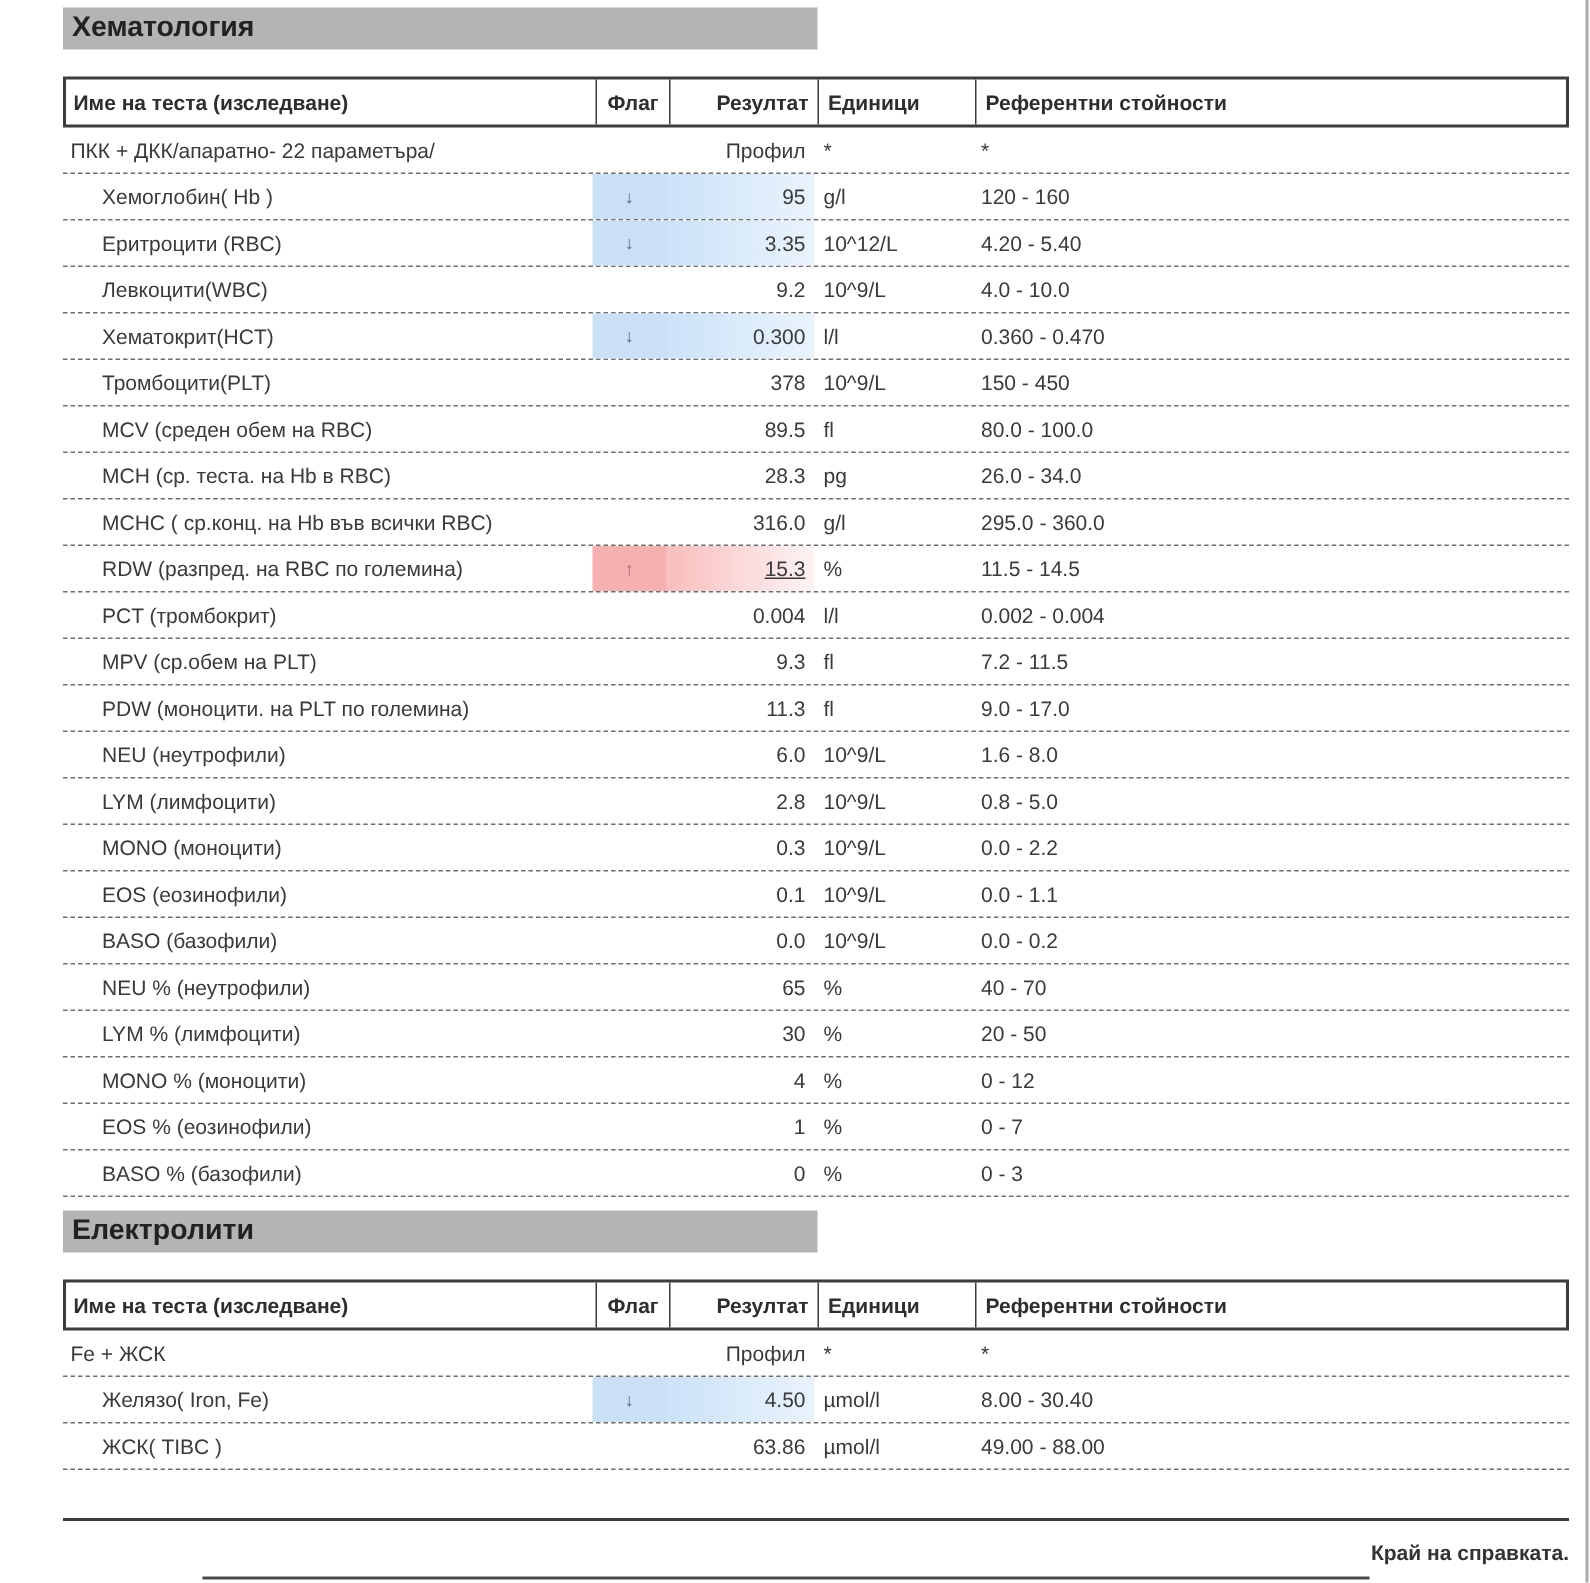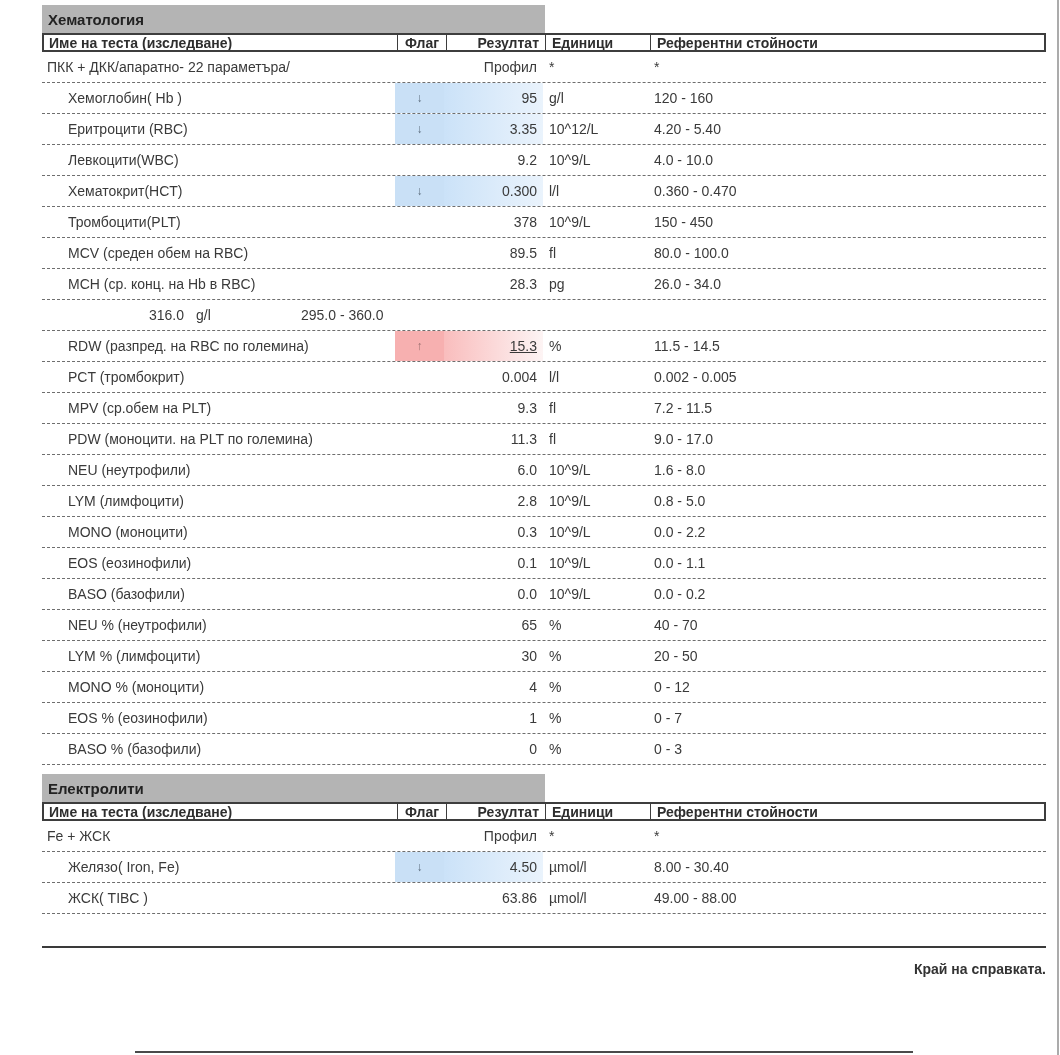--- a/index.html
+++ b/index.html
@@ -19,28 +19,28 @@
   .section { margin:0; }
   .section + .section { margin-top:9px; }
   .section-bar {
     width:503px; height:28px;
     background:var(--section-bar,#b4b4b4);
     display:flex; align-items:center;
     box-sizing:border-box;
     padding-left:6px;
   }
   .section-bar span {
-    font-weight:bold; font-size:15px; color:#222;
+    font-weight:bold; font-size:19px; color:#222;
   }
   .thead {
     display:flex;
     border:2px solid #3d3d3d;
-    height:19px;
+    height:34px;
     box-sizing:border-box;
-    margin-top:0;
+    margin-top:18px;
   }
   .thead .cell {
     font-weight:bold; font-size:14px; color:#2e2e2e;
     border-left:1px solid #3d3d3d;
     height:100%;
   }
   .thead .cell:first-child { border-left:none; }
   .cell {
     display:flex; align-items:center;
     box-sizing:border-box;
@@ -160,47 +160,48 @@
               <div class="cell ref">150 - 450</div>
             </div>
             <div class="row">
               <div class="cell name indent">MCV (среден обем на RBC)</div>
               <div class="cell flag"></div>
               <div class="cell result">89.5</div>
               <div class="cell units">fl</div>
               <div class="cell ref">80.0 - 100.0</div>
             </div>
             <div class="row">
-              <div class="cell name indent">MCH (ср. конц. на Hb в RBC)</div>
+              <div class="cell name indent">MCH (ср. теста. на Hb в RBC)</div>
               <div class="cell flag"></div>
               <div class="cell result">28.3</div>
               <div class="cell units">pg</div>
               <div class="cell ref">26.0 - 34.0</div>
             </div>
             <div class="row">
+              <div class="cell name indent">MCHC ( ср.конц. на Hb във всички RBC)</div>
               <div class="cell flag"></div>
               <div class="cell result">316.0</div>
               <div class="cell units">g/l</div>
               <div class="cell ref">295.0 - 360.0</div>
             </div>
             <div class="row">
               <div class="cell name indent">RDW (разпред. на RBC по големина)</div>
               <div class="cell flag flag-high">
                 <span class="arrow high">↑</span>
               </div>
               <div class="cell result result-high">15.3</div>
               <div class="cell units">%</div>
               <div class="cell ref">11.5 - 14.5</div>
             </div>
             <div class="row">
               <div class="cell name indent">PCT (тромбокрит)</div>
               <div class="cell flag"></div>
               <div class="cell result">0.004</div>
               <div class="cell units">l/l</div>
-              <div class="cell ref">0.002 - 0.005</div>
+              <div class="cell ref">0.002 - 0.004</div>
             </div>
             <div class="row">
               <div class="cell name indent">MPV (ср.обем на PLT)</div>
               <div class="cell flag"></div>
               <div class="cell result">9.3</div>
               <div class="cell units">fl</div>
               <div class="cell ref">7.2 - 11.5</div>
             </div>
             <div class="row">
               <div class="cell name indent">PDW (моноцити. на PLT по големина)</div>

